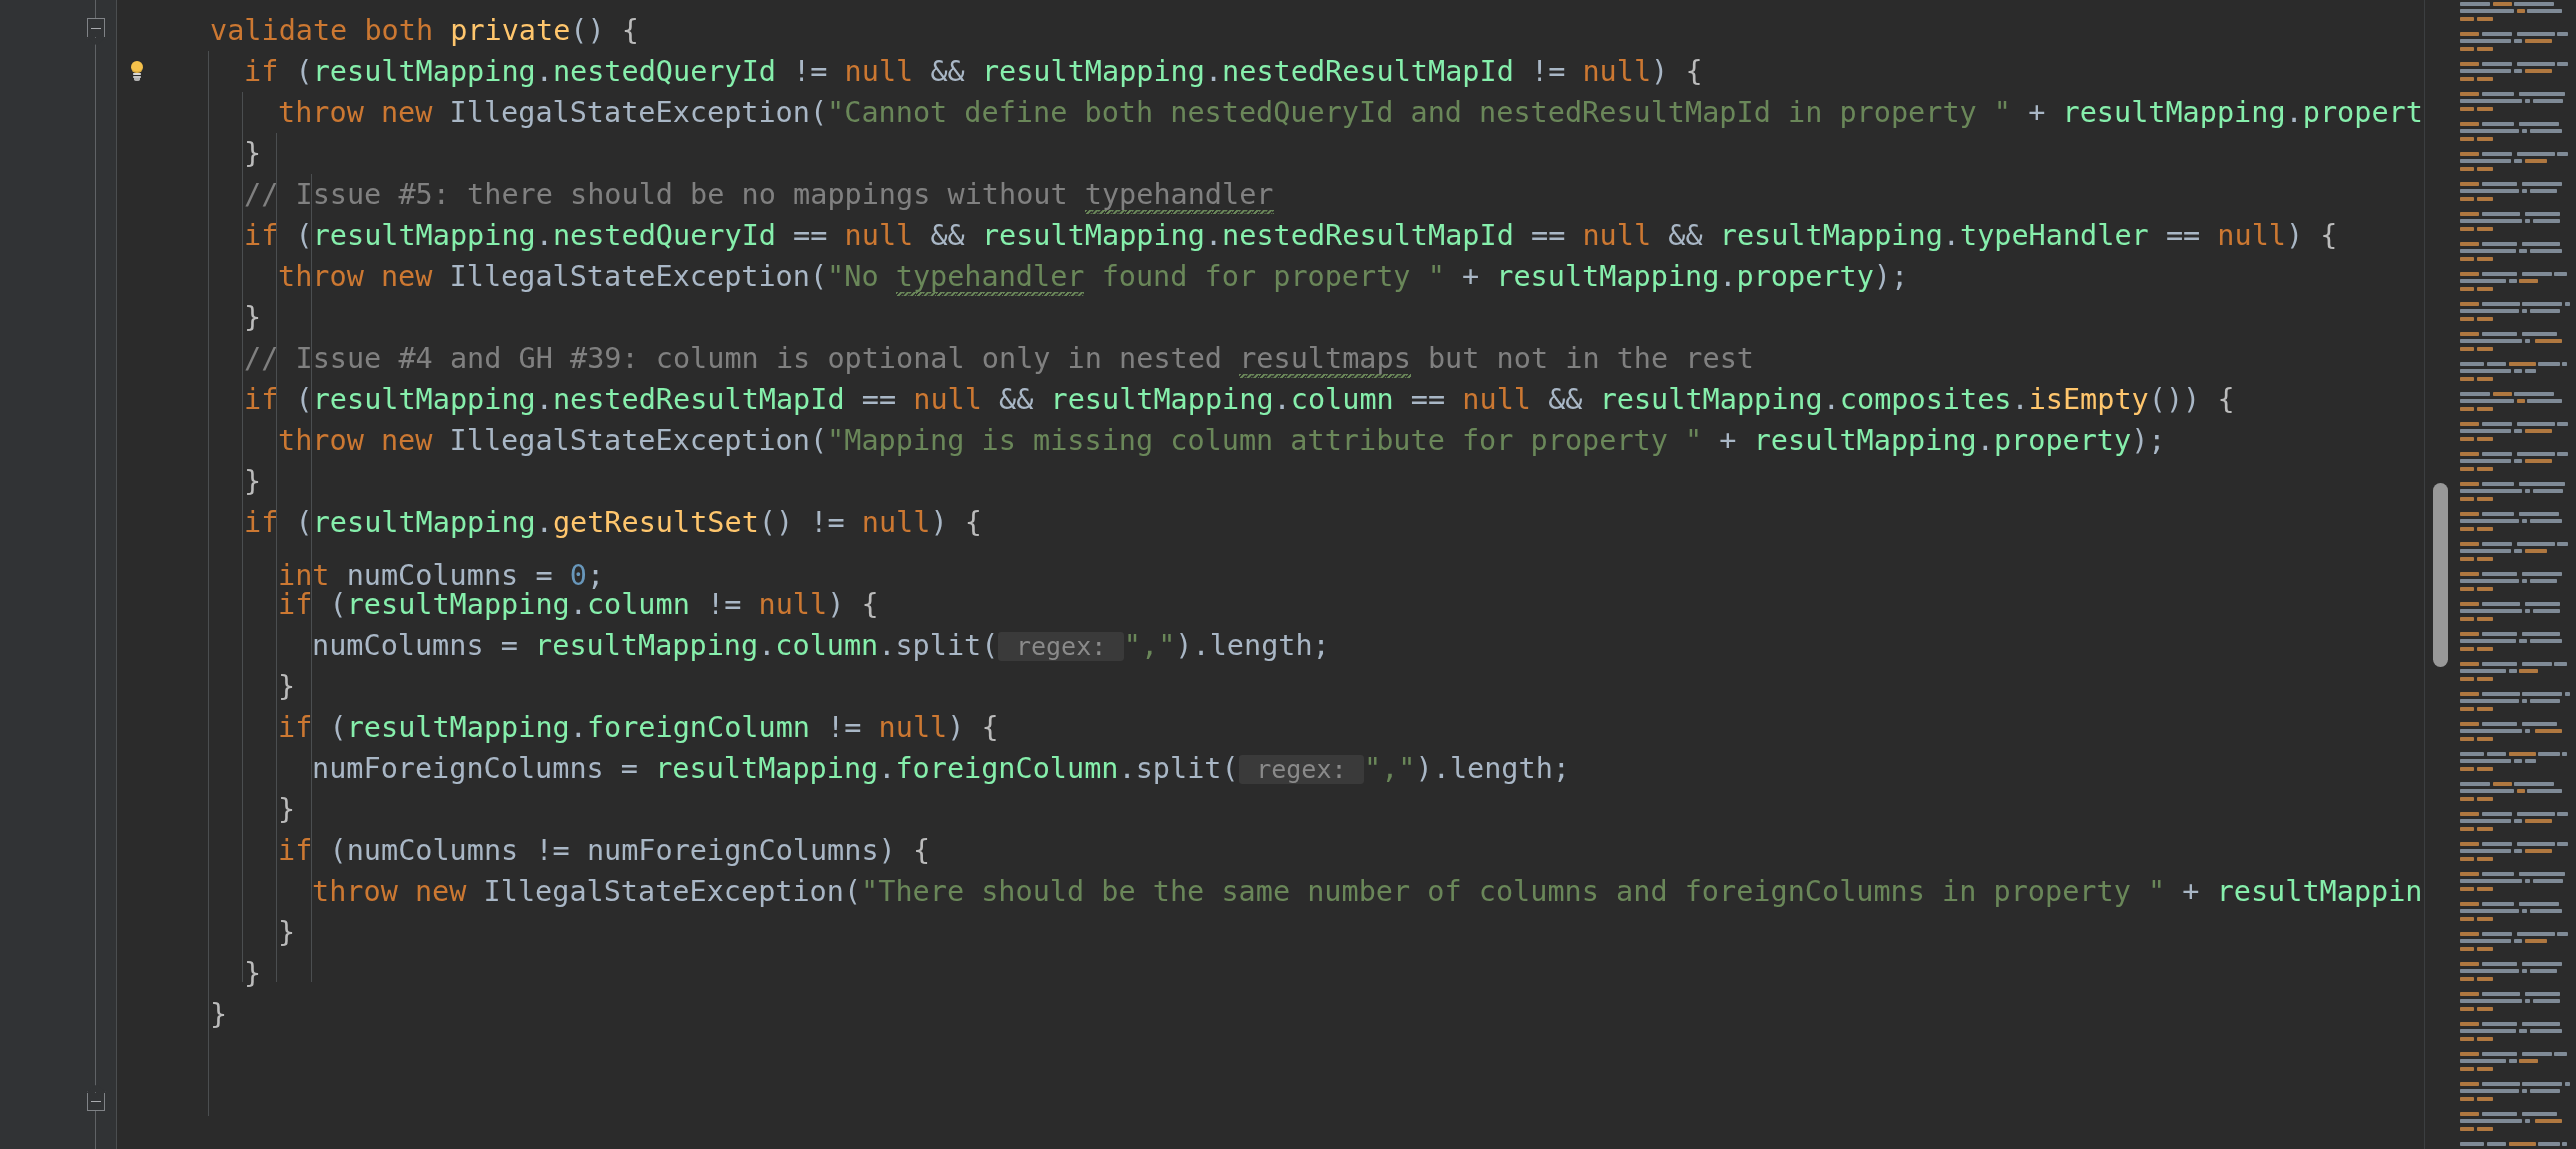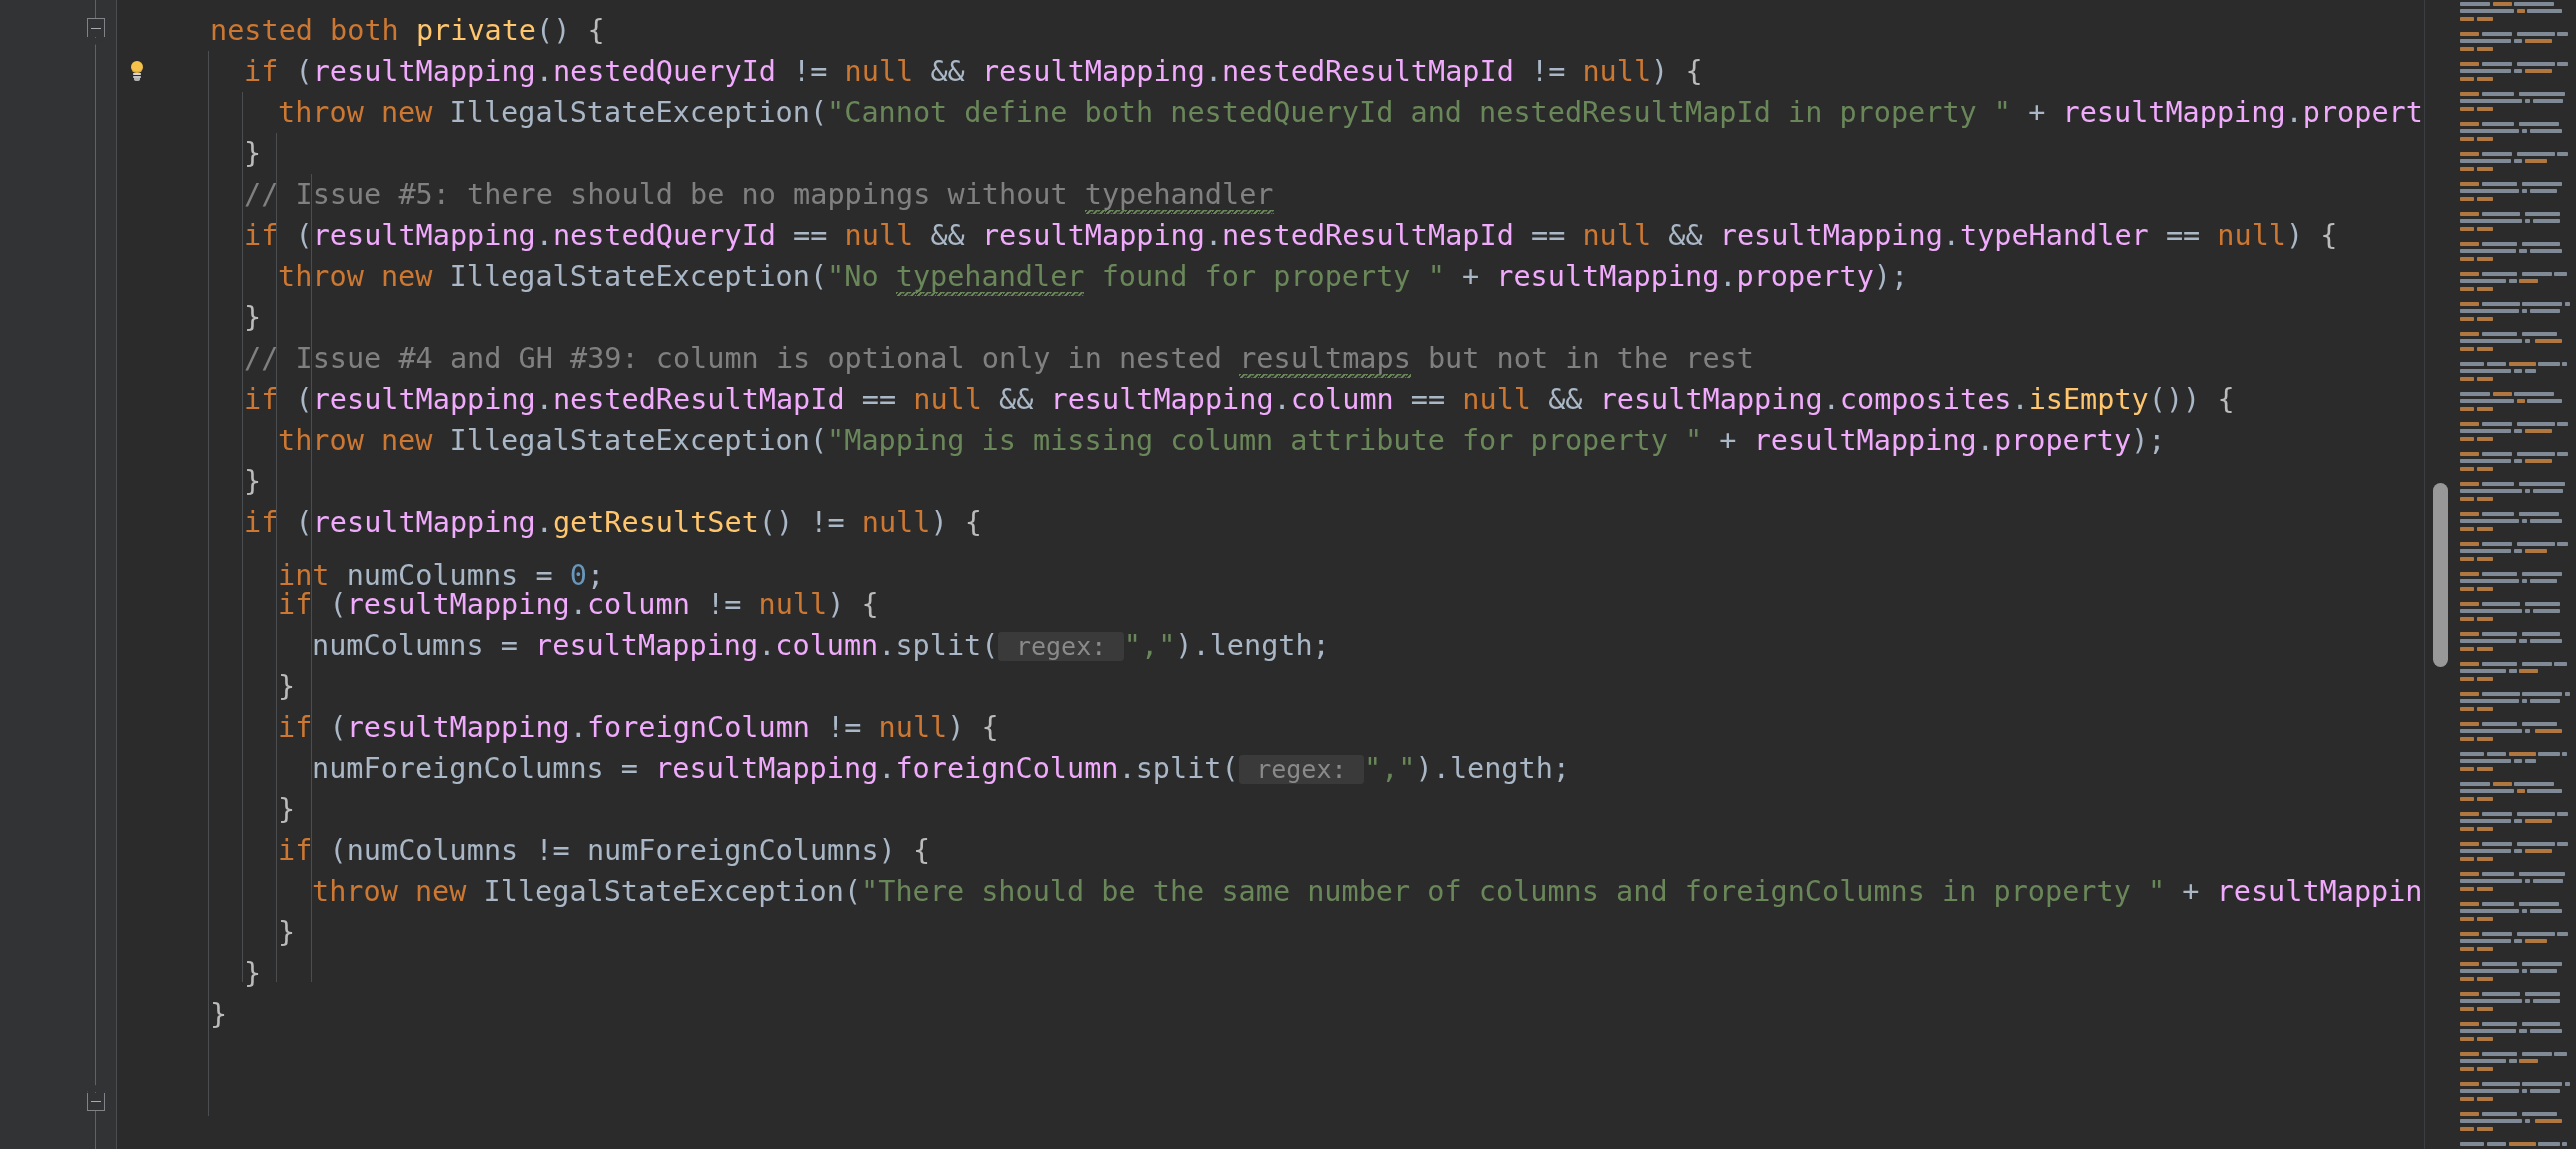--- a/index.html
+++ b/index.html
@@ -42,21 +42,21 @@
         letter-spacing:0px;}
   .line.hl{background:#323232;}
   .line .txt{padding-left:18.4px;display:inline-block;}
 
   
   .iguide{position:absolute;top:0;bottom:0;width:0.8px;background:#4b4e50;}
 
   
   .kw  {color:#cc7832;}
   .cmt {color:#808080;}
-  .fld {color:#f0abfc;}
+  .fld {color:#86efac;}
   .cls {color:#a9b7c6;}
   .str {color:#6a8759;}
   .num {color:#6897bb;}
   .op  {color:#a9b7c6;}
   .paren{color:#a9b7c6;}
   .mth {color:#ffc66d;}
   .brace{color:#bbbbbb;}
   .hint{color:#8a8a8a;background:#3a3a3a;border-radius:3.4px;padding:0 2.5px;font-size:25px;}
   .typo{text-decoration:none;
         background-image:
@@ -98,21 +98,21 @@
     <div class="bulb" style="top:60px;">
       <div class="glass"></div>
       <div class="base1"></div>
       <div class="base2"></div>
       <div class="base3"></div>
     </div>
   </div>
 
   <div class="code">
     <div class="lines" id="lines">
-        <div class="line"><span class="txt" style="padding-left: 53px;"><span class="kw">nested </span><span class="kw">both </span><span class="mth">private</span><span class="paren">()</span><span class="op"> </span><span class="brace">{</span></span></div>
+        <div class="line"><span class="txt" style="padding-left: 53px;"><span class="kw">validate </span><span class="kw">both </span><span class="mth">private</span><span class="paren">()</span><span class="op"> </span><span class="brace">{</span></span></div>
         <div class="line"><span class="txt" style="padding-left: 87px;"><span class="kw">if </span><span class="paren">(</span><span class="fld">resultMapping</span><span class="op">.</span><span class="fld">nestedQueryId</span><span class="op"> != </span><span class="kw">null</span><span class="op"> &amp;&amp; </span><span class="fld">resultMapping</span><span class="op">.</span><span class="fld">nestedResultMapId</span><span class="op"> != </span><span class="kw">null</span><span class="paren">)</span><span class="op"> </span><span class="brace">{</span></span></div>
         <div class="line"><span class="txt" style="padding-left: 121px;"><span class="kw">throw </span><span class="kw">new </span><span class="cls">IllegalStateException</span><span class="paren">(</span><span class="str">"Cannot define both nestedQueryId and nestedResultMapId in property "</span><span class="op"> + </span><span class="fld">resultMapping</span><span class="op">.</span><span class="fld">property</span><span class="paren">);</span></span></div>
         <div class="line"><span class="txt" style="padding-left: 87px;"><span class="brace">}</span></span></div>
         <div class="line"><span class="txt" style="padding-left: 87px;"><span class="cmt">// Issue #5: there should be no mappings without </span><span class="cmt typo">typehandler</span></span></div>
         <div class="line"><span class="txt" style="padding-left: 87px;"><span class="kw">if </span><span class="paren">(</span><span class="fld">resultMapping</span><span class="op">.</span><span class="fld">nestedQueryId</span><span class="op"> == </span><span class="kw">null</span><span class="op"> &amp;&amp; </span><span class="fld">resultMapping</span><span class="op">.</span><span class="fld">nestedResultMapId</span><span class="op"> == </span><span class="kw">null</span><span class="op"> &amp;&amp; </span><span class="fld">resultMapping</span><span class="op">.</span><span class="fld">typeHandler</span><span class="op"> == </span><span class="kw">null</span><span class="paren">)</span><span class="op"> </span><span class="brace">{</span></span></div>
         <div class="line"><span class="txt" style="padding-left: 121px;"><span class="kw">throw </span><span class="kw">new </span><span class="cls">IllegalStateException</span><span class="paren">(</span><span class="str">"No </span><span class="str typo">typehandler</span><span class="str"> found for property "</span><span class="op"> + </span><span class="fld">resultMapping</span><span class="op">.</span><span class="fld">property</span><span class="paren">);</span></span></div>
         <div class="line"><span class="txt" style="padding-left: 87px;"><span class="brace">}</span></span></div>
         <div class="line"><span class="txt" style="padding-left: 87px;"><span class="cmt">// Issue #4 and GH #39: column is optional only in nested </span><span class="cmt typo">resultmaps</span><span class="cmt"> but not in the rest</span></span></div>
         <div class="line"><span class="txt" style="padding-left: 87px;"><span class="kw">if </span><span class="paren">(</span><span class="fld">resultMapping</span><span class="op">.</span><span class="fld">nestedResultMapId</span><span class="op"> == </span><span class="kw">null</span><span class="op"> &amp;&amp; </span><span class="fld">resultMapping</span><span class="op">.</span><span class="fld">column</span><span class="op"> == </span><span class="kw">null</span><span class="op"> &amp;&amp; </span><span class="fld">resultMapping</span><span class="op">.</span><span class="fld">composites</span><span class="op">.</span><span class="mth">isEmpty</span><span class="paren">())</span><span class="op"> </span><span class="brace">{</span></span></div>
         <div class="line"><span class="txt" style="padding-left: 121px;"><span class="kw">throw </span><span class="kw">new </span><span class="cls">IllegalStateException</span><span class="paren">(</span><span class="str">"Mapping is missing column attribute for property "</span><span class="op"> + </span><span class="fld">resultMapping</span><span class="op">.</span><span class="fld">property</span><span class="paren">);</span></span></div>

